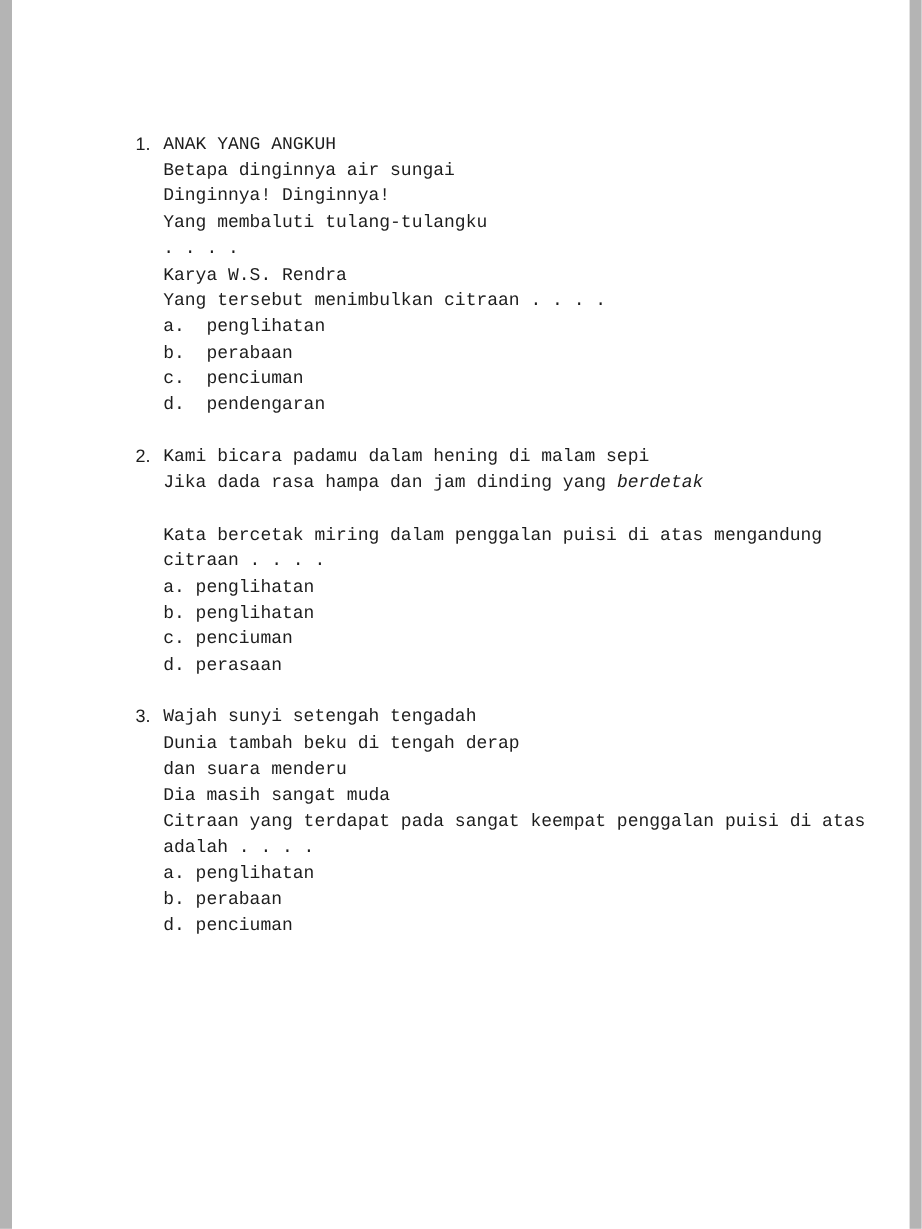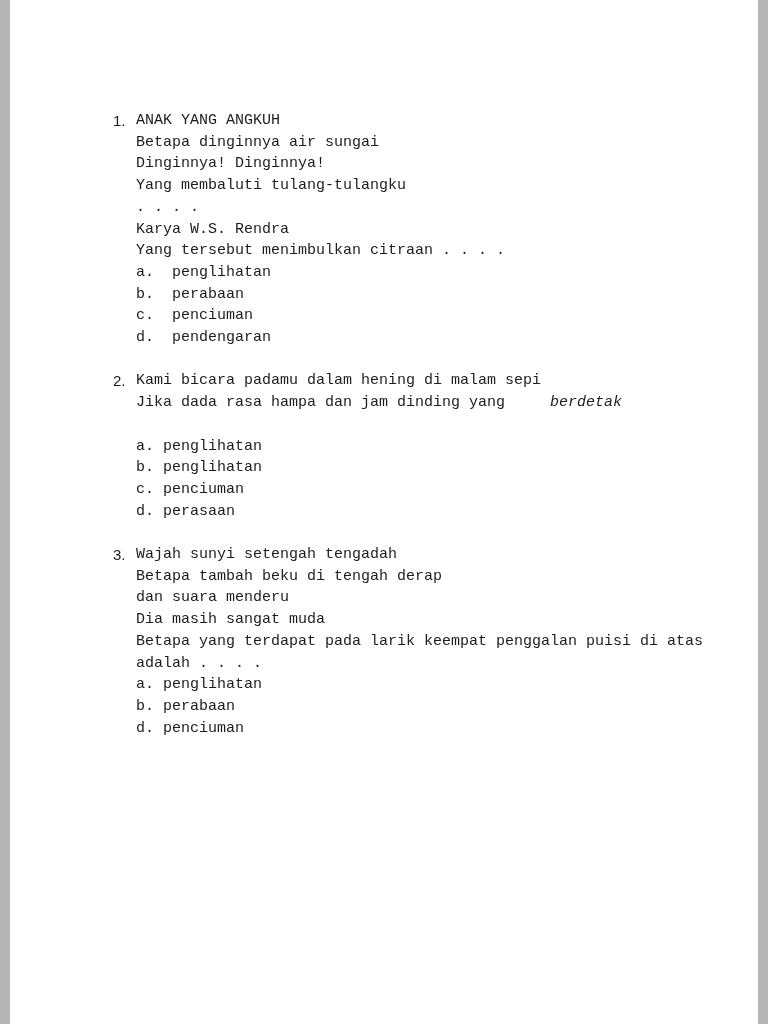--- a/index.html
+++ b/index.html
@@ -36,21 +36,21 @@
     flex: none;
     width: 23px;
     white-space: pre;
   }
   .qbody { flex: 1; min-width: 0; font-family: Liberation Mono, monospace; }
   .line {
     white-space: pre-wrap;
     min-height: 21.7px;
   }
   .blank { height: 21.7px; }
-  .italic { font-style: italic; margin-left: 36px; }
+  .italic { font-style: italic; }
 </style>
 </head>
 <body>
 
 <main class="document">
   <div class="edge left"></div>
   <div class="edge right"></div>
 
   <div class="content">
 
@@ -70,35 +70,36 @@
         <div class="line">d.  pendengaran</div>
       </div>
     </section>
 
     <section class="question">
       <div class="qnum line">2.</div>
       <div class="qbody">
         <div class="line">Kami bicara padamu dalam hening di malam sepi</div>
         <div class="line"><span>Jika dada rasa hampa dan jam dinding yang </span><span class="italic">berdetak</span></div>
         <div class="line blank"></div>
+        <div class="line">Kata bercetak miring dalam penggalan puisi di atas mengandung citraan . . . .</div>
         <div class="line">a. penglihatan</div>
         <div class="line">b. penglihatan</div>
         <div class="line">c. penciuman</div>
         <div class="line">d. perasaan</div>
       </div>
     </section>
 
     <section class="question">
       <div class="qnum line">3.</div>
       <div class="qbody">
         <div class="line">Wajah sunyi setengah tengadah</div>
-        <div class="line">Betapa tambah beku di tengah derap</div>
+        <div class="line">Dunia tambah beku di tengah derap</div>
         <div class="line">dan suara menderu</div>
         <div class="line">Dia masih sangat muda</div>
-        <div class="line">Betapa yang terdapat pada larik keempat penggalan puisi di atas adalah . . . .</div>
+        <div class="line">Citraan yang terdapat pada sangat keempat penggalan puisi di atas adalah . . . .</div>
         <div class="line">a. penglihatan</div>
         <div class="line">b. perabaan</div>
         <div class="line">d. penciuman</div>
       </div>
     </section>
 
   </div>
 </main>
 
 </body></html>

